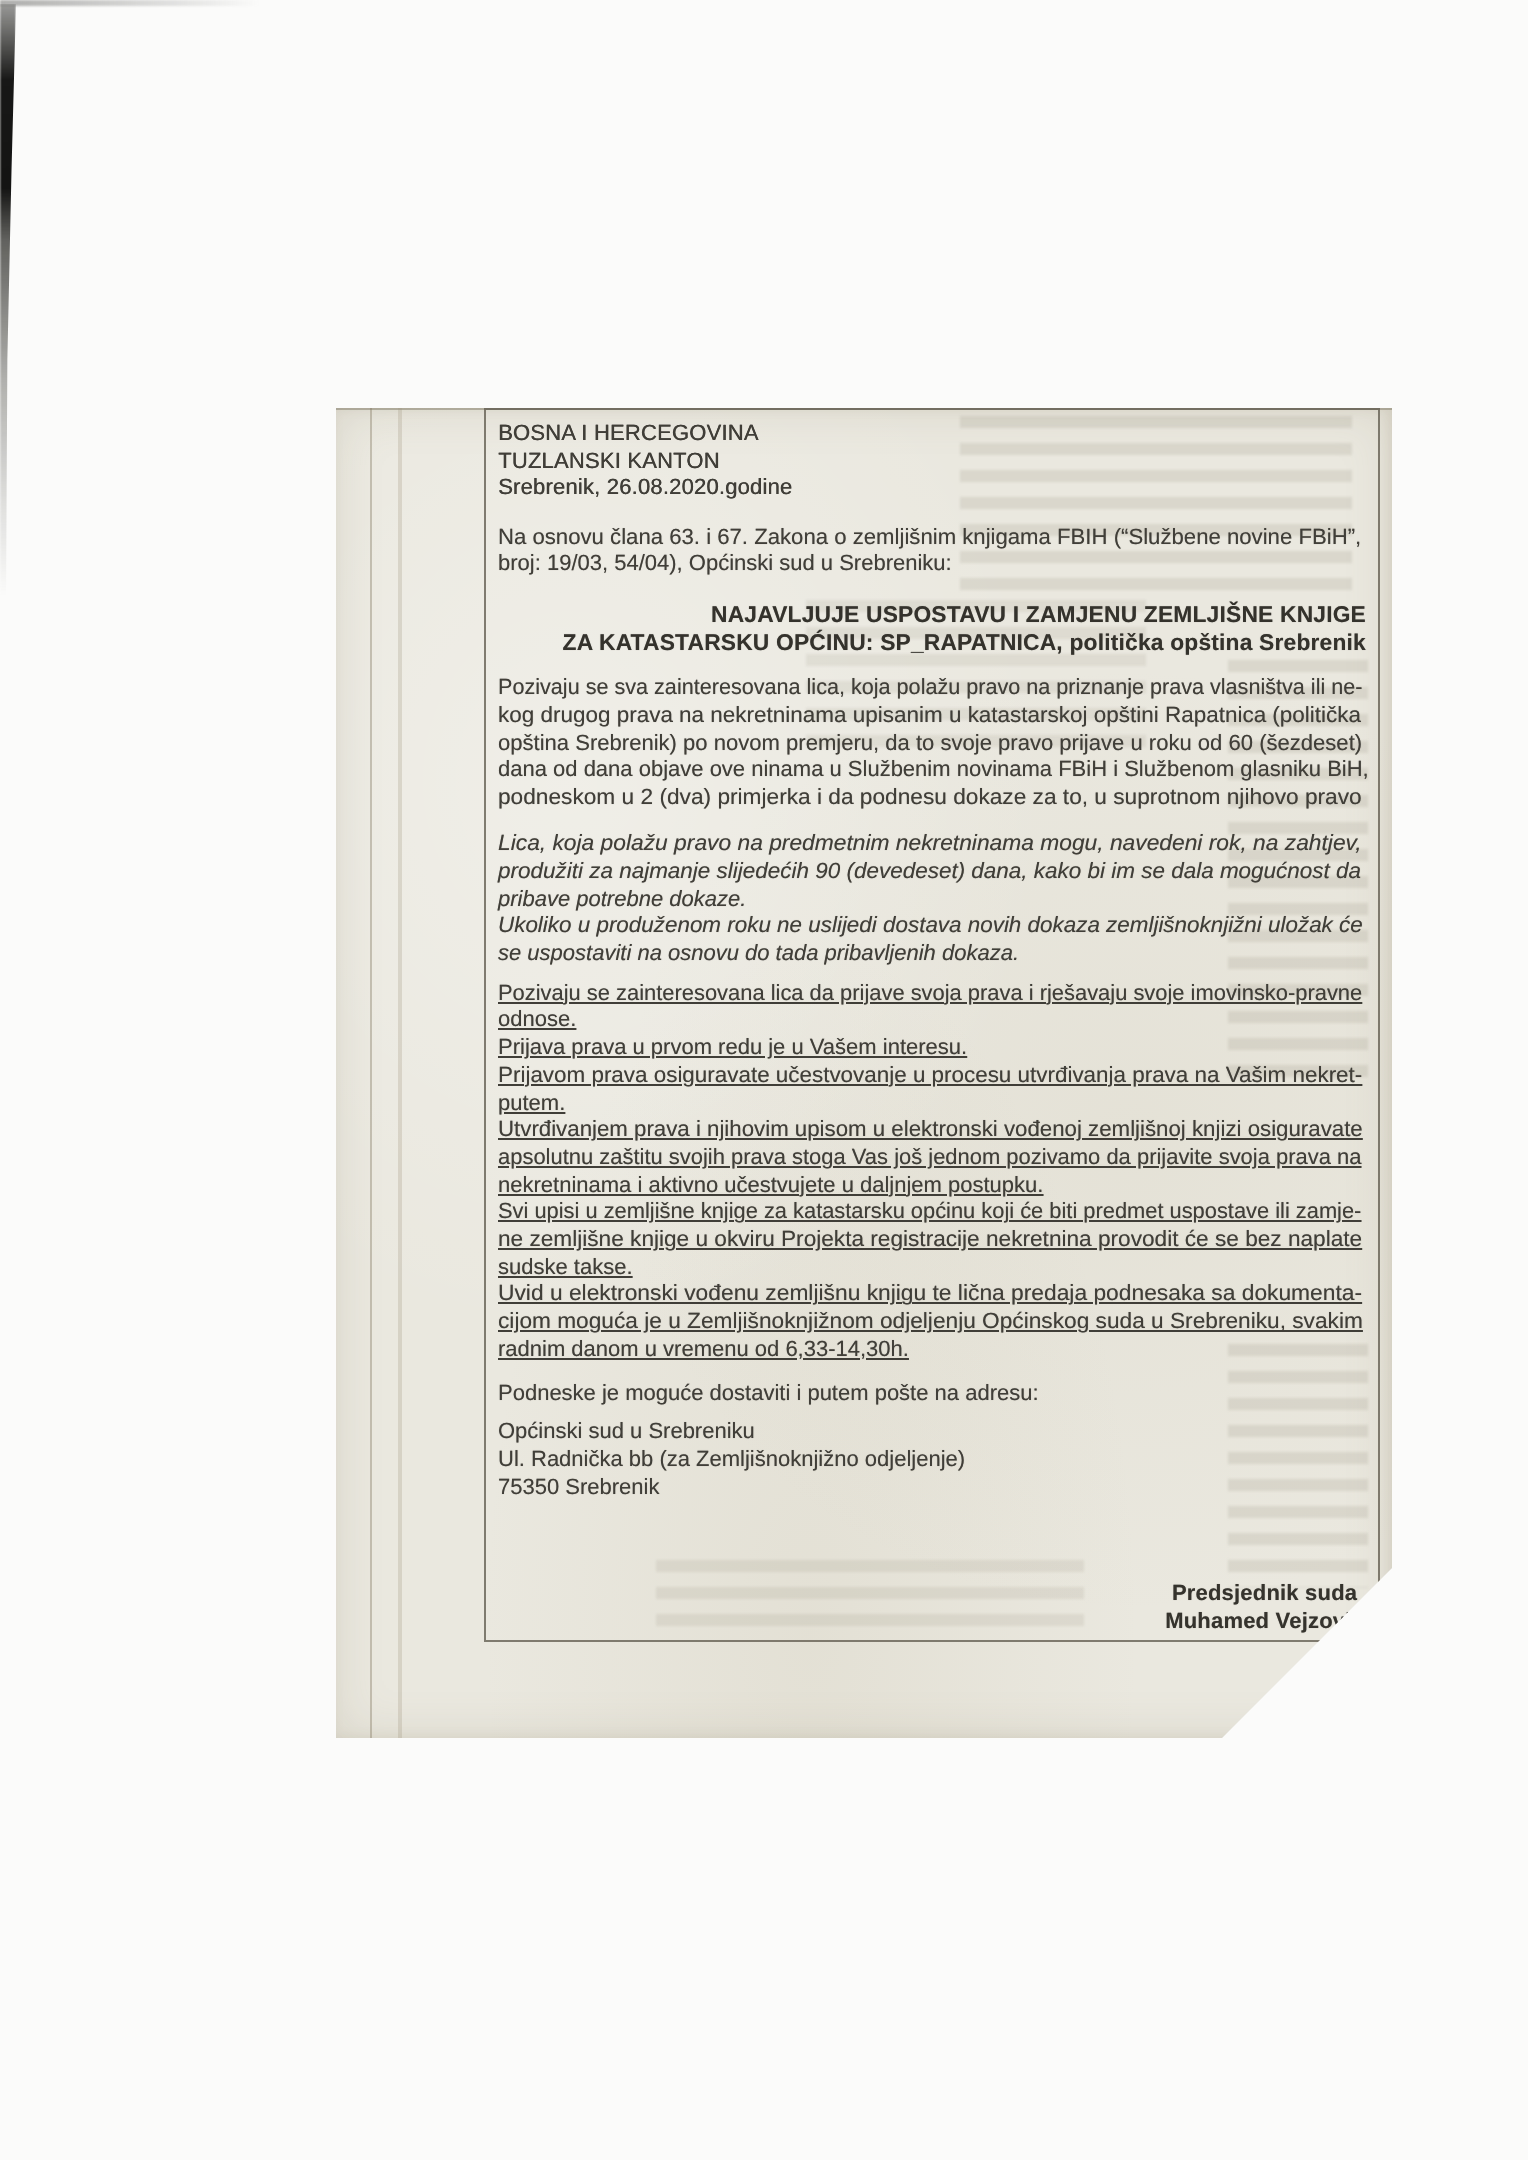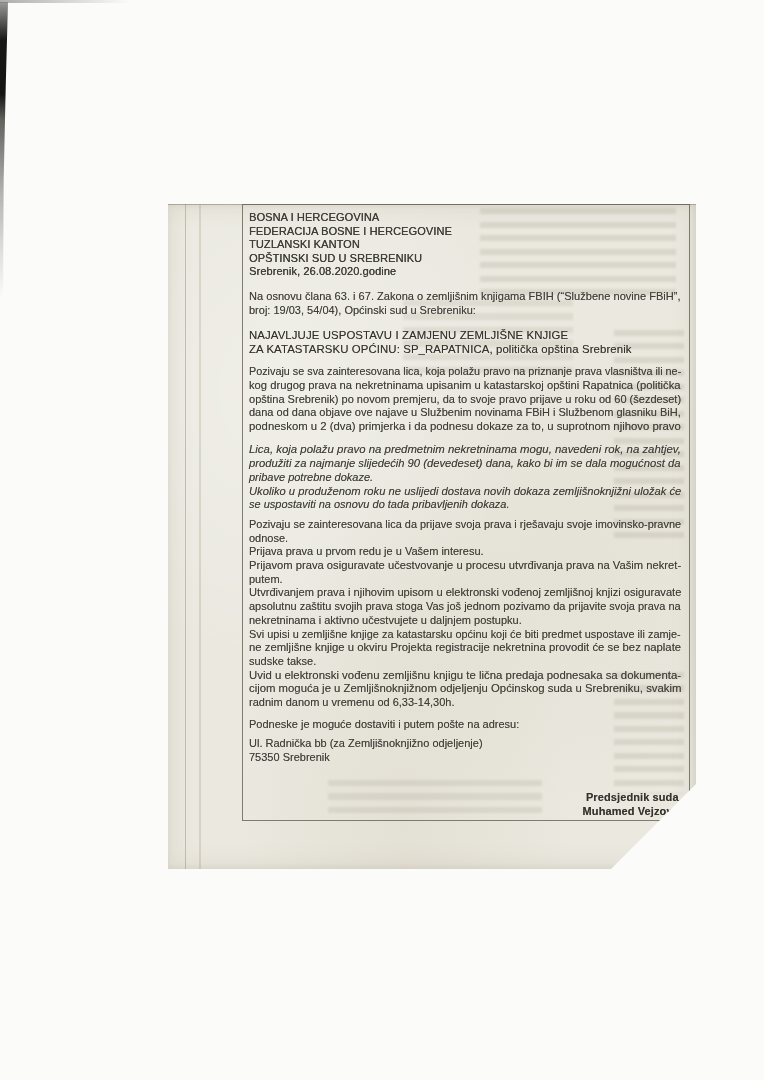--- a/index.html
+++ b/index.html
@@ -68,26 +68,26 @@
     position:absolute;left:0;top:0;right:0;bottom:0;
     padding:5px 6px 0 6px;
     font-size:11px;line-height:13.7px;color:#403e38;
     text-shadow:0 0 .35px rgba(64,62,56,.55);
   }
   .header-block{margin-top:1px;}
   .header-block .line{line-height:13.6px;letter-spacing:.1px;text-shadow:.2px 0 0 currentColor;}
   .para .line{display:table;white-space:nowrap;transform-origin:0 50%;}
   .intro{margin-top:11px;}
   .title-block{
-    margin-top:11px;font-weight:400;font-size:11.4px;line-height:14px;
-    text-align:left;color:#34322c;letter-spacing:.1px;
+    margin-top:11px;font-weight:700;font-size:11.4px;line-height:14px;
+    text-align:right;color:#34322c;letter-spacing:.1px;
   }
   .p1{margin-top:9px;}
   .p2{margin-top:9.5px;font-style:italic;}
-  .p3{margin-top:6px;}
+  .p3{margin-top:6px;text-decoration:underline;}
   .p4{margin-top:8px;}
   .address{margin-top:6px;}
   .address .line{line-height:13.8px;}
   .signature{
     position:absolute;right:7px;top:585px;text-align:center;
     font-weight:700;line-height:14.3px;color:#35332d;letter-spacing:.1px;
   }
 </style>
 </head>
 <body>
@@ -102,41 +102,39 @@
   <div class="bleed bleed-e"></div>
   <div class="bleed bleed-b"></div>
   <div class="bleed bleed-c"></div>
   <div class="bleed bleed-d"></div>
 
   <div class="notice-box">
     <div class="content">
 
       <div class="header-block">
           <div class="line">BOSNA I HERCEGOVINA</div>
-          <div class="line">FEDERACIJA BOSNE I HERCEGOVINE</div>
           <div class="line">TUZLANSKI KANTON</div>
-          <div class="line">OPŠTINSKI SUD U SREBRENIKU</div>
           <div class="line">Srebrenik, 26.08.2020.godine</div>
         </div>
 
       <div class="para intro">
           <div class="line" style="transform: scaleX(1.007);">Na osnovu člana 63. i 67. Zakona o zemljišnim knjigama FBIH (“Službene novine FBiH”,</div>
           <div class="line">broj: 19/03, 54/04), Općinski sud u Srebreniku:</div>
         </div>
 
       <div class="title-block">
         <div>NAJAVLJUJE USPOSTAVU I ZAMJENU ZEMLJIŠNE KNJIGE</div>
         <div>ZA KATASTARSKU OPĆINU: SP_RAPATNICA, politička opština Srebrenik</div>
       </div>
 
       <div class="para p1">
           <div class="line" style="transform: scaleX(0.9818);">Pozivaju se sva zainteresovana lica, koja polažu pravo na priznanje prava vlasništva ili ne-</div>
           <div class="line" style="transform: scaleX(1.0213);">kog drugog prava na nekretninama upisanim u katastarskoj opštini Rapatnica (politička</div>
           <div class="line" style="transform: scaleX(1.0023);">opština Srebrenik) po novom premjeru, da to svoje pravo prijave u roku od 60 (šezdeset)</div>
-          <div class="line" style="transform: scaleX(1);">dana od dana objave ove najave u Službenim novinama FBiH i Službenom glasniku BiH,</div>
+          <div class="line" style="transform: scaleX(1);">dana od dana objave ove ninama u Službenim novinama FBiH i Službenom glasniku BiH,</div>
           <div class="line" style="transform: scaleX(1.031);">podneskom u 2 (dva) primjerka i da podnesu dokaze za to, u suprotnom njihovo pravo</div>
         </div>
 
       <div class="para p2">
           <div class="line" style="transform: scaleX(1.036);">Lica, koja polažu pravo na predmetnim nekretninama mogu, navedeni rok, na zahtjev,</div>
           <div class="line" style="transform: scaleX(1.0213);">produžiti za najmanje slijedećih 90 (devedeset) dana, kako bi im se dala mogućnost da</div>
           <div class="line">pribave potrebne dokaze.</div>
           <div class="line" style="transform: scaleX(1.0189);">Ukoliko u produženom roku ne uslijedi dostava novih dokaza zemljišnoknjižni uložak će</div>
           <div class="line">se uspostaviti na osnovu do tada pribavljenih dokaza.</div>
         </div>
@@ -156,20 +154,21 @@
           <div class="line" style="transform: scaleX(1.036);">Uvid u elektronski vođenu zemljišnu knjigu te lična predaja podnesaka sa dokumenta-</div>
           <div class="line" style="transform: scaleX(1.031);">cijom moguća je u Zemljišnoknjižnom odjeljenju Općinskog suda u Srebreniku, svakim</div>
           <div class="line">radnim danom u vremenu od 6,33-14,30h.</div>
         </div>
 
       <div class="para p4">
           <div class="line">Podneske je moguće dostaviti i putem pošte na adresu:</div>
         </div>
 
       <div class="address">
+          <div class="line">Općinski sud u Srebreniku</div>
           <div class="line">Ul. Radnička bb (za Zemljišnoknjižno odjeljenje)</div>
           <div class="line">75350 Srebrenik</div>
         </div>
 
       <div class="signature">
         <div>Predsjednik suda</div>
         <div>Muhamed Vejzović</div>
       </div>
 
     </div>

